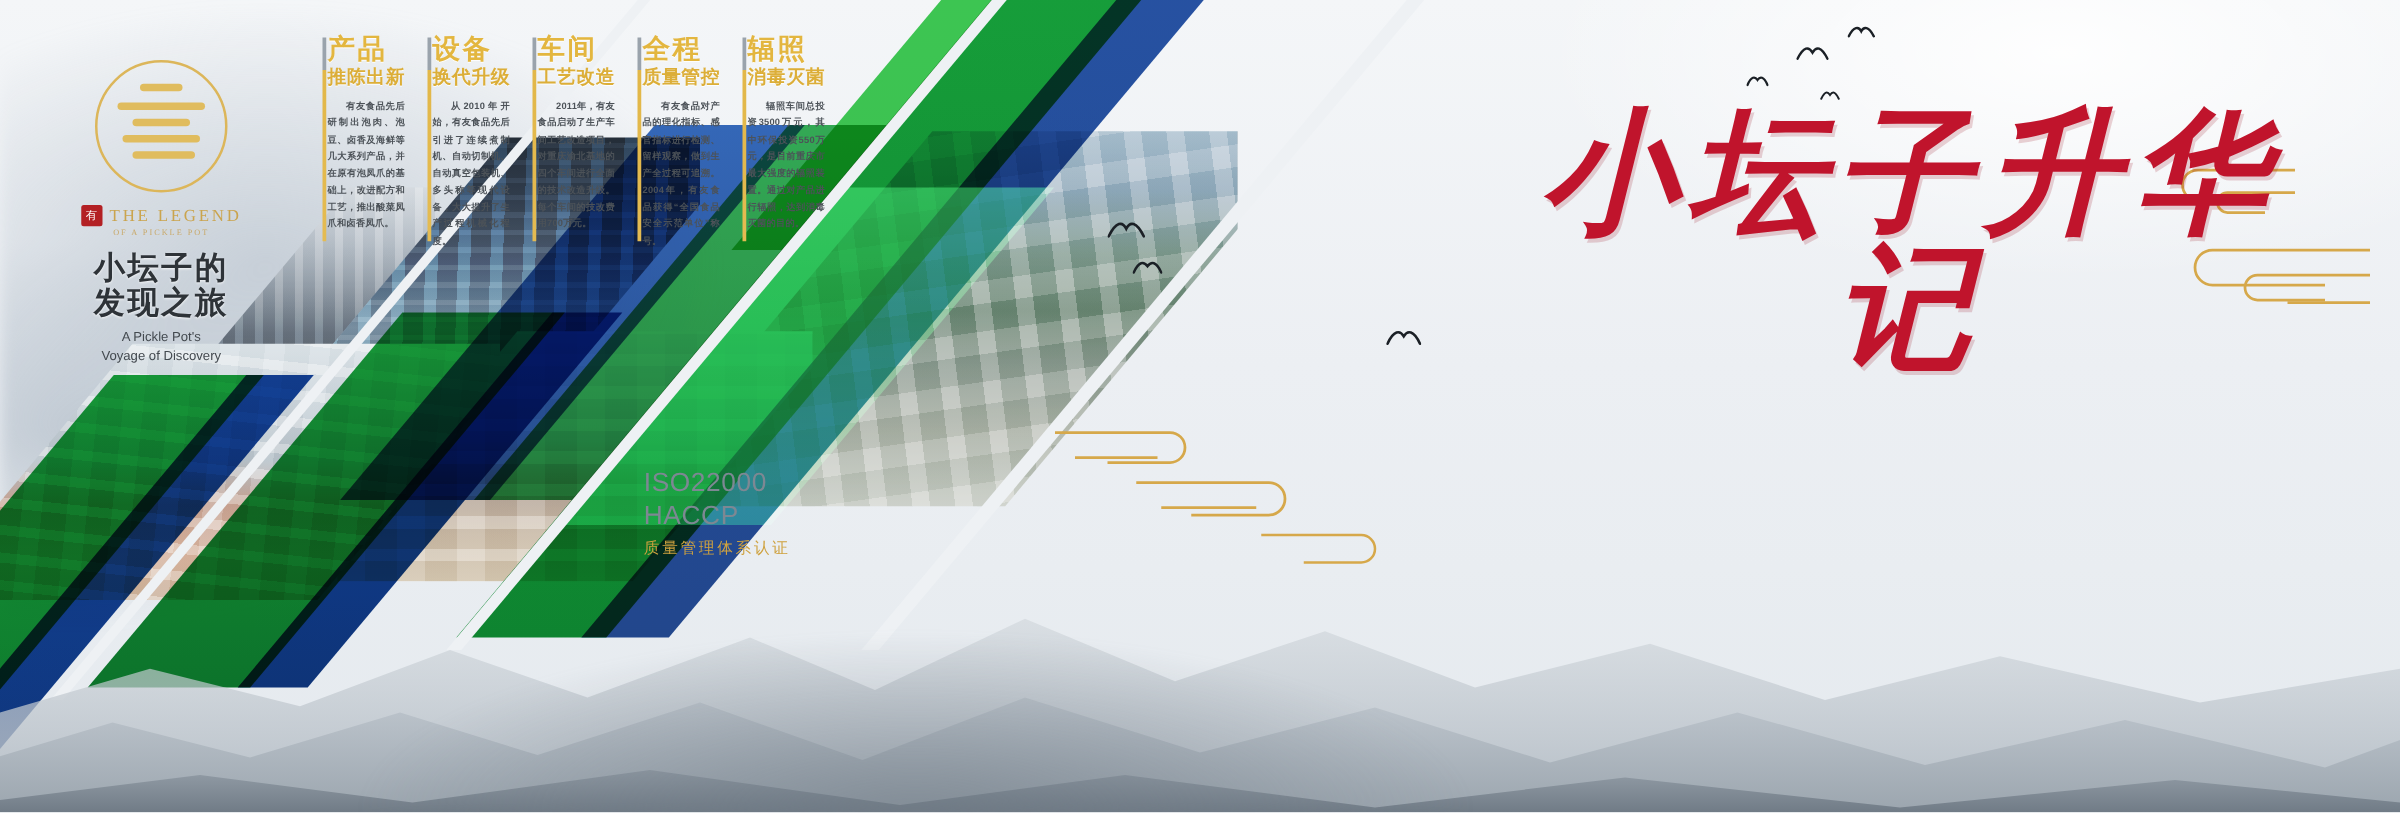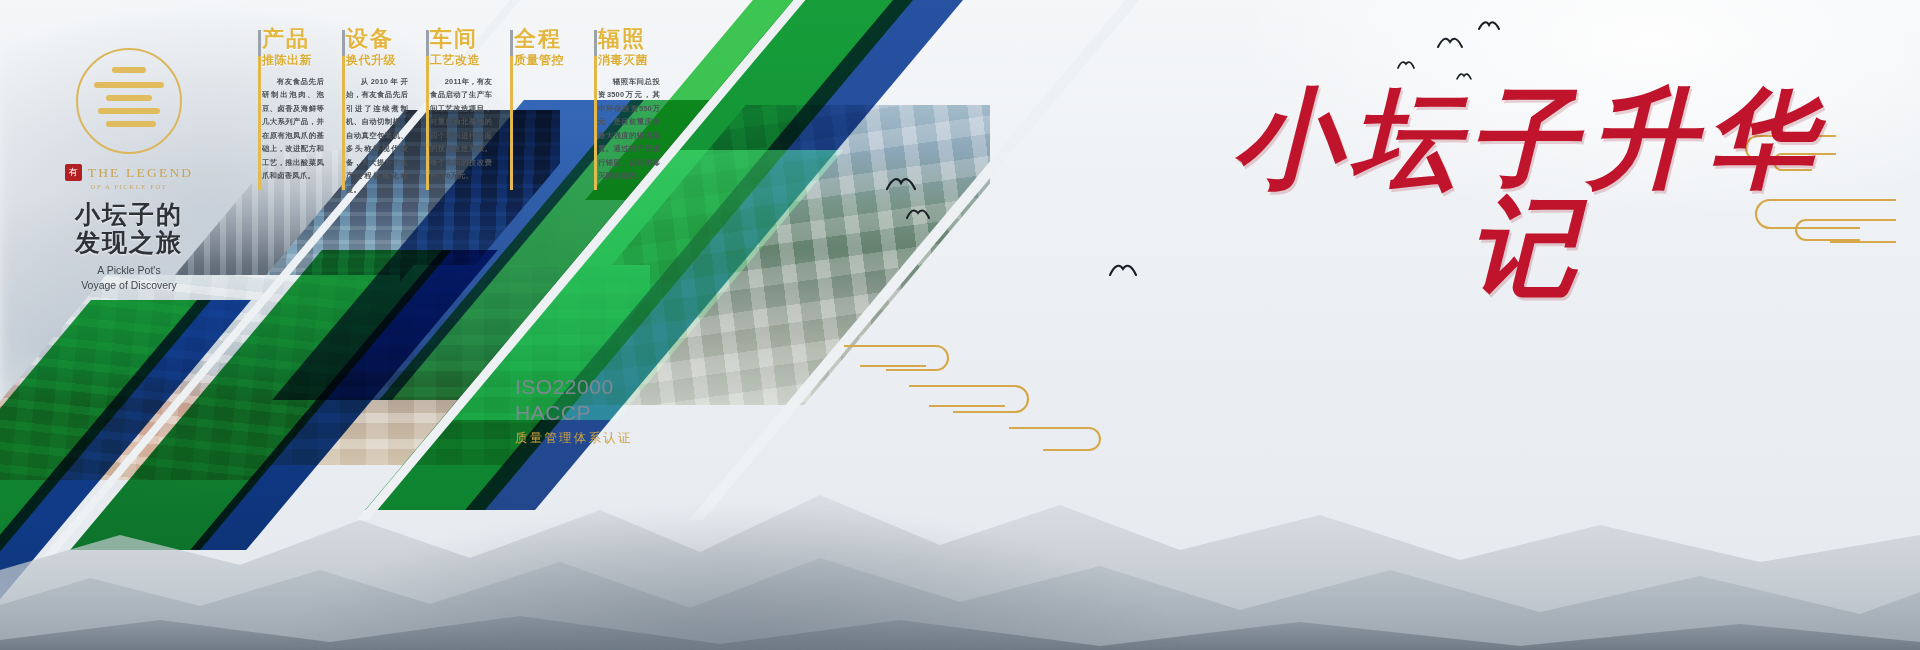--- a/index.html
+++ b/index.html
@@ -133,21 +133,21 @@
   .card .hd{
     color:#e3b63f;
     font-weight:700;
     line-height:1;
     text-shadow:0 1px 0 rgba(255,255,255,.85);
   }
   .card .hd .t1{
     display:block; font-size:22px; letter-spacing:2px;
   }
   .card .hd .t2{
-    display:block; font-size:12px; margin-top:4px; letter-spacing:.5px;
+    display:block; font-size:15px; margin-top:4px; letter-spacing:.5px;
     color:#dcae38;
   }
   .card .body{
     margin-top:9px;
     font-size:7.4px;
     line-height:1.82;
     color:#4c5258;
     text-align:justify;
     text-indent:2em;
     letter-spacing:.2px;
@@ -374,20 +374,21 @@
       </div>
       <div class="body">2011年，有友食品启动了生产车间工艺改造项目，对重庆渝北基地的四个车间进行全面的技术改造升级。每个车间的技改费用700万元。</div>
     </div>
 
     <div class="card">
       <span class="bar"></span>
       <div class="hd">
         <span class="t1">全程</span>
         <span class="t2">质量管控</span>
       </div>
+      <div class="body">有友食品对产品的理化指标、感官指标进行检测、留样观察，做到生产全过程可追溯。2004年，有友食品获得“全国食品安全示范单位”称号。</div>
     </div>
 
     <div class="card">
       <span class="bar"></span>
       <div class="hd">
         <span class="t1">辐照</span>
         <span class="t2">消毒灭菌</span>
       </div>
       <div class="body">辐照车间总投资3500万元，其中环保投资550万元，是目前重庆市最大强度的辐照装置。通过对产品进行辐照，达到消毒灭菌的目的。</div>
     </div>

